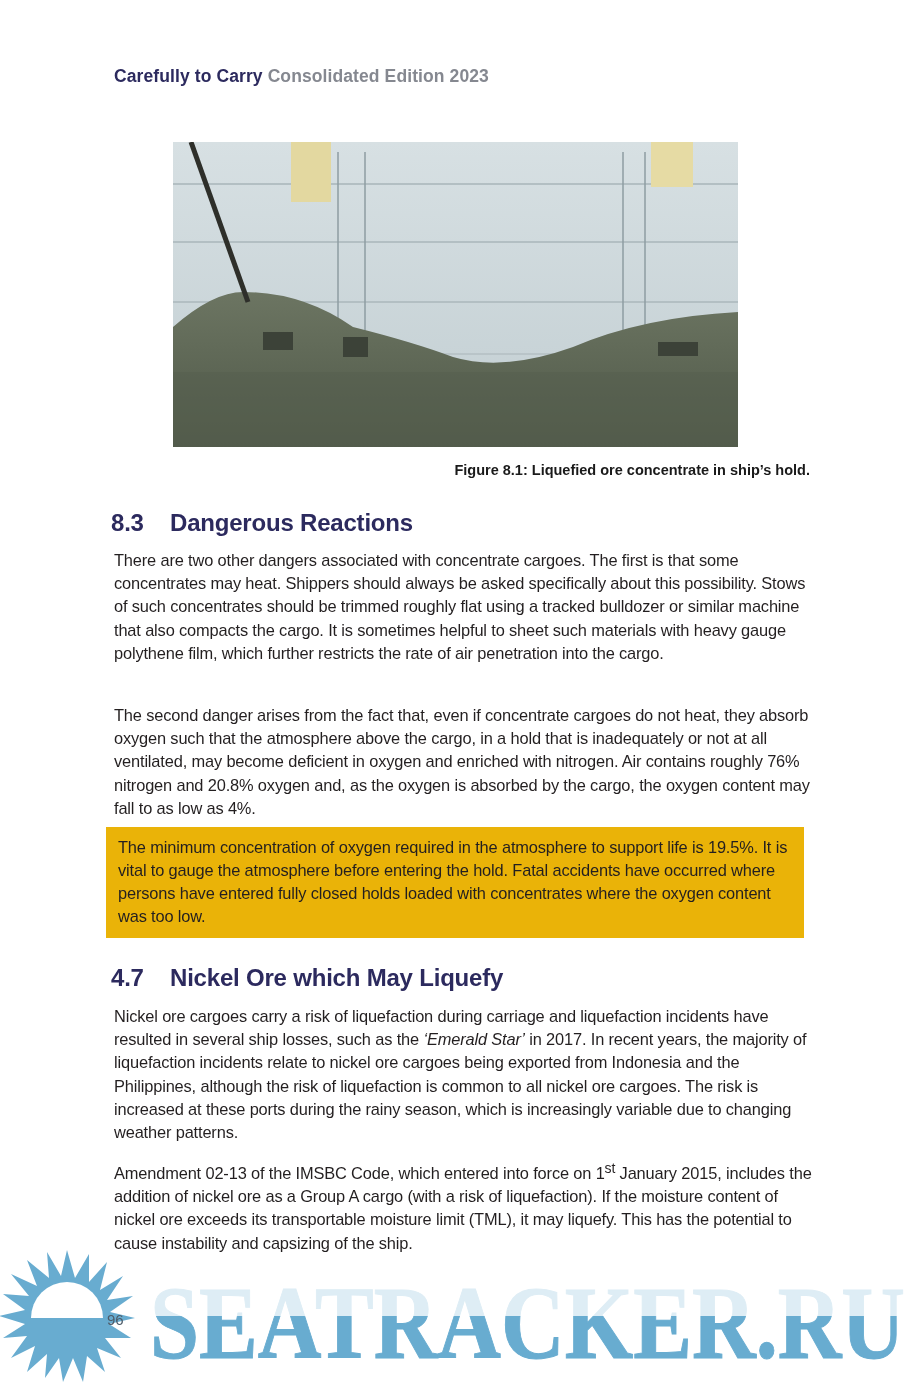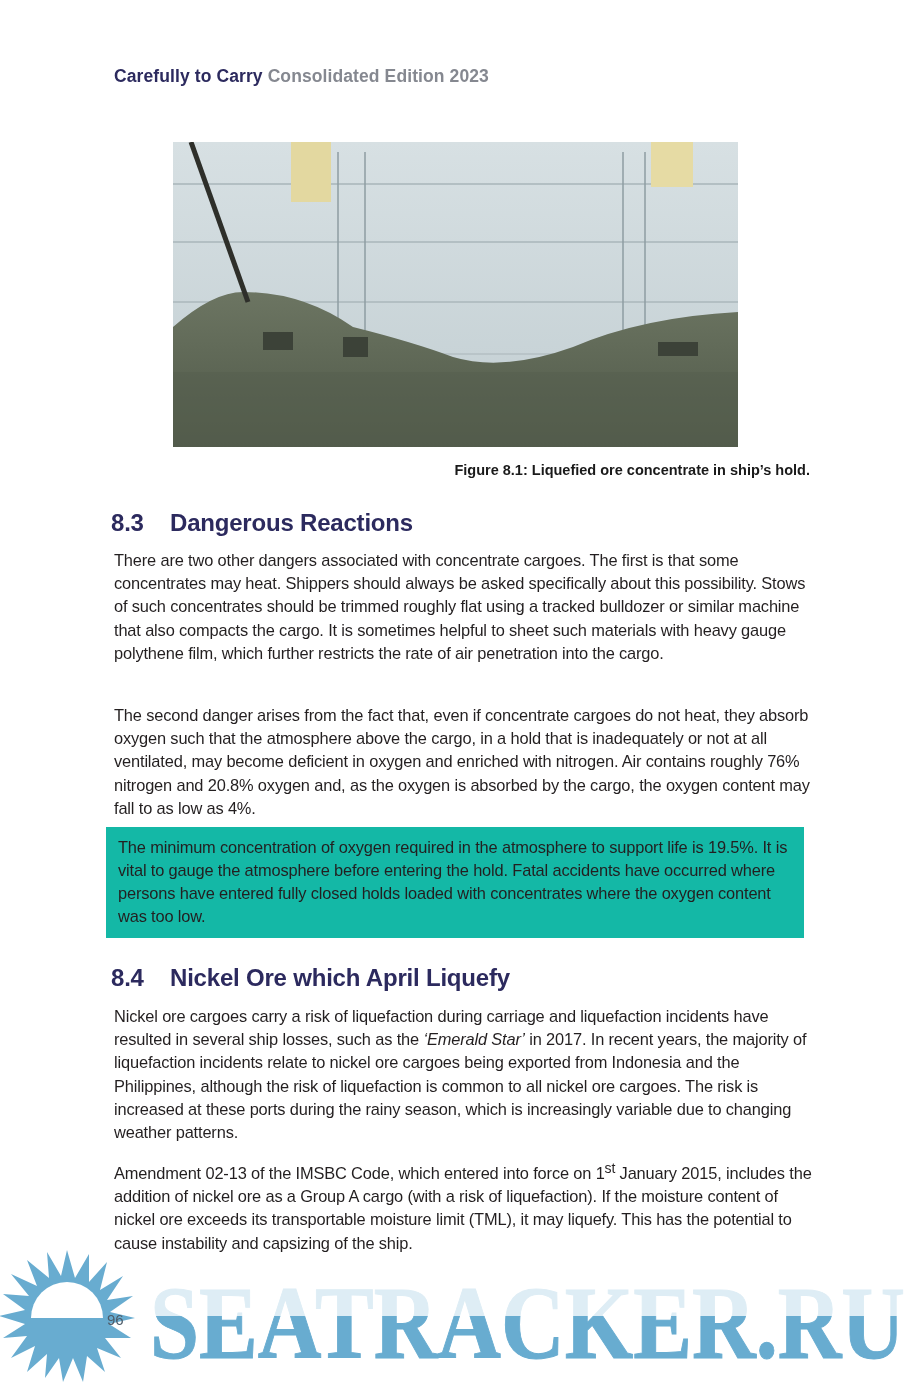--- a/index.html
+++ b/index.html
@@ -28,21 +28,21 @@
     position:absolute; left:106px; margin:5px;
     font-size:24px; font-weight:bold; color:#2c2a5e; letter-spacing:-0.2px;
   }
   h2 .num { display:inline-block; width:59px; }
   .para {
     position:absolute; left:106px; width:700px; margin:8px;
     font-size:16.4px; line-height:23.2px; color:#231f20; letter-spacing:-0.15px;
   }
   .callout {
     position:absolute; left:106px; top:827px; width:698px; height:111px;
-    background:#14b8a6; box-sizing:border-box;
+    background:#eab308; box-sizing:border-box;
     padding:9px 12px 0 12px;
   }
   .callout p {
     margin:0; font-size:16.4px; line-height:23px; color:#231f20; letter-spacing:-0.15px;
   }
   sup { font-size:14px; line-height:0; }
 
   .watermark {
     position:absolute; left:0; top:1248px; width:734px; height:134px;
     pointer-events:none;
@@ -100,21 +100,21 @@
 </h2>
 
 <p class="para" style="top:541px;">There are two other dangers associated with concentrate cargoes. The first is that some concentrates may heat. Shippers should always be asked specifically about this possibility. Stows of such concentrates should be trimmed roughly flat using a tracked bulldozer or similar machine that also compacts the cargo. It is sometimes helpful to sheet such materials with heavy gauge polythene film, which further restricts the rate of air penetration into the cargo.</p>
 <p class="para" style="top:696px;">The second danger arises from the fact that, even if concentrate cargoes do not heat, they absorb oxygen such that the atmosphere above the cargo, in a hold that is inadequately or not at all ventilated, may become deficient in oxygen and enriched with nitrogen. Air contains roughly 76% nitrogen and 20.8% oxygen and, as the oxygen is absorbed by the cargo, the oxygen content may fall to as low as 4%.</p>
 
 <div class="callout">
   <p>The minimum concentration of oxygen required in the atmosphere to support life is 19.5%. It is vital to gauge the atmosphere before entering the hold. Fatal accidents have occurred where persons have entered fully closed holds loaded with concentrates where the oxygen content was too low.</p>
 </div>
 
 <h2 style="top:959px;">
-  <span class="num">8.4</span><span>Nickel Ore which April Liquefy</span>
+  <span class="num">4.7</span><span>Nickel Ore which May Liquefy</span>
 </h2>
 
 <p class="para" style="top:997px;"><span>Nickel ore cargoes carry a risk of liquefaction during carriage and liquefaction incidents have resulted in several ship losses, such as the </span><em>‘Emerald Star’</em><span> in 2017. In recent years, the majority of liquefaction incidents relate to nickel ore cargoes being exported from Indonesia and the Philippines, although the risk of liquefaction is common to all nickel ore cargoes. The risk is increased at these ports during the rainy season, which is increasingly variable due to changing weather patterns.</span></p>
 
 <p class="para" style="top:1154px;"><span>Amendment 02-13 of the IMSBC Code, which entered into force on 1</span><sup>st</sup><span> January 2015, includes the addition of nickel ore as a Group A cargo (with a risk of liquefaction). If the moisture content of nickel ore exceeds its transportable moisture limit (TML), it may liquefy. This has the potential to cause instability and capsizing of the ship.</span></p>
 
 <div class="watermark">
   <svg width="922" height="134" viewBox="0 0 922 134" xmlns="http://www.w3.org/2000/svg">
     <g transform="translate(67,68)">
       <polygon fill="#68acd0" points="0,-66 8,-38 22,-62 22,-34 40,-54 33,-26 56,-40 40,-16 66,-20 43,-4 68,2 42,8 64,22 38,22 54,42 30,32 38,56 20,40 16,66 6,42 -4,66 -8,42 -22,62 -20,38 -40,56 -32,30 -56,42 -40,20 -64,22 -42,8 -68,0 -42,-6 -64,-22 -38,-20 -56,-42 -30,-30 -40,-56 -18,-38 -20,-64 -6,-40"></polygon>

